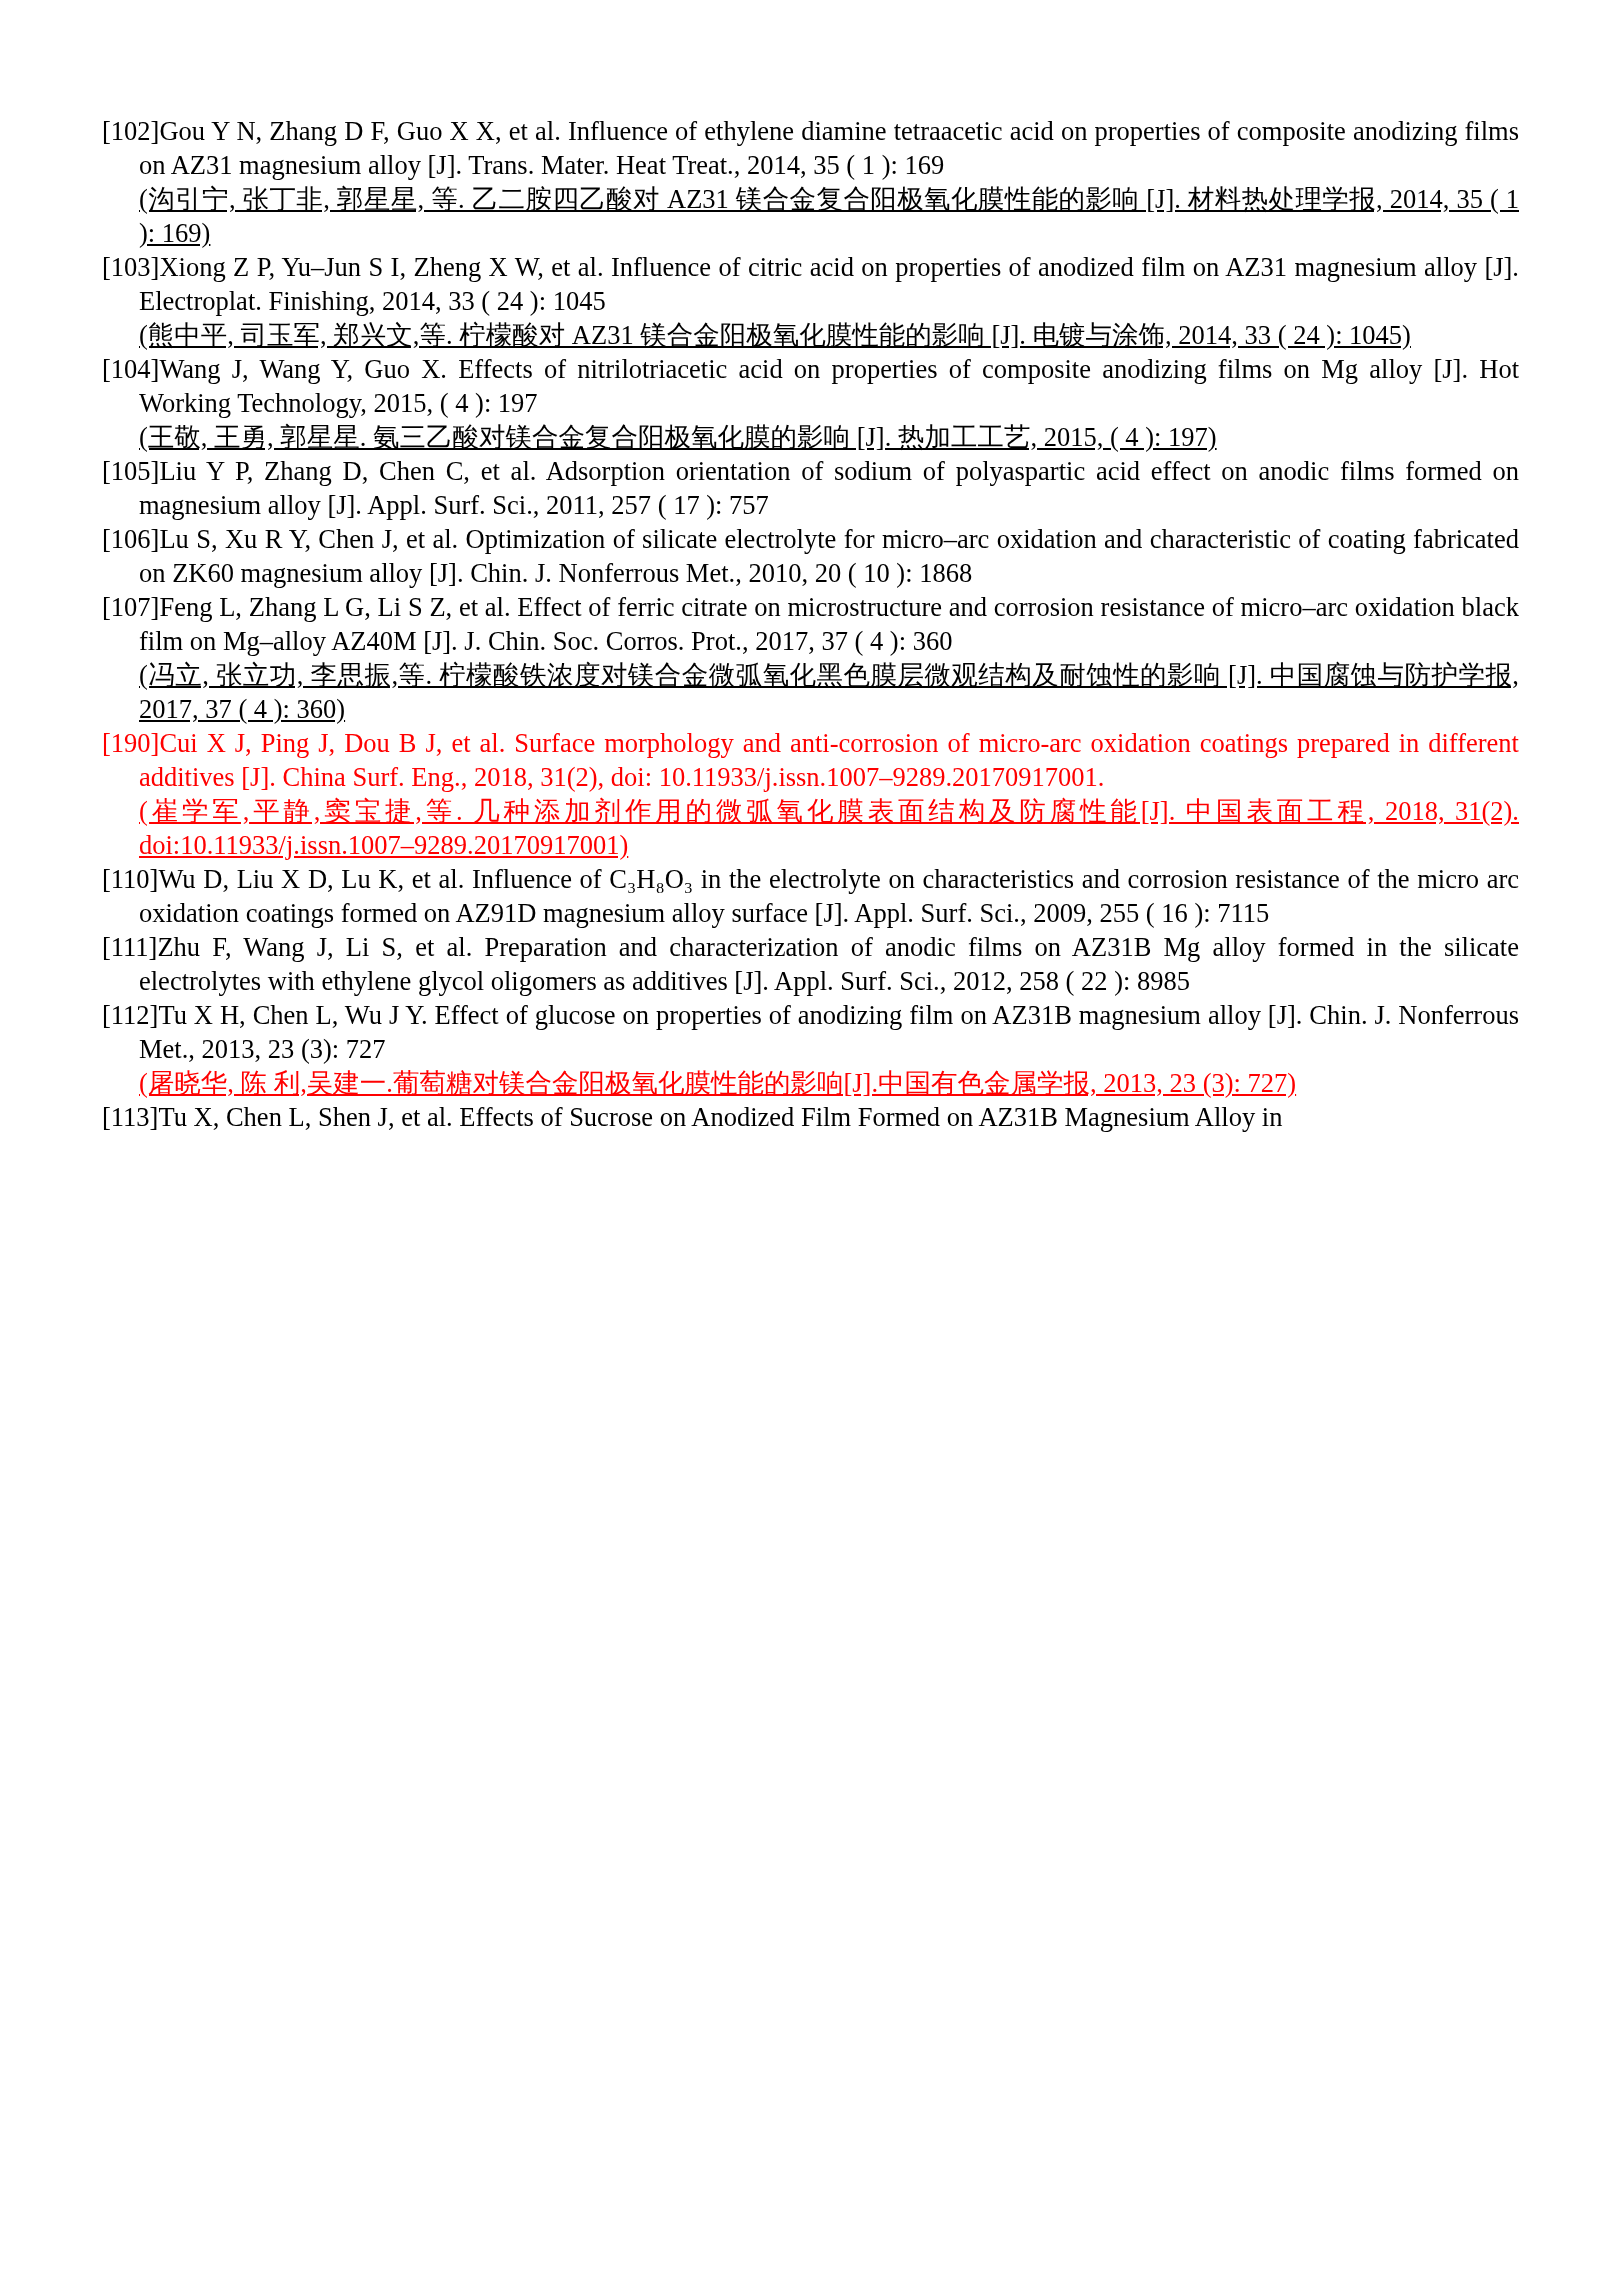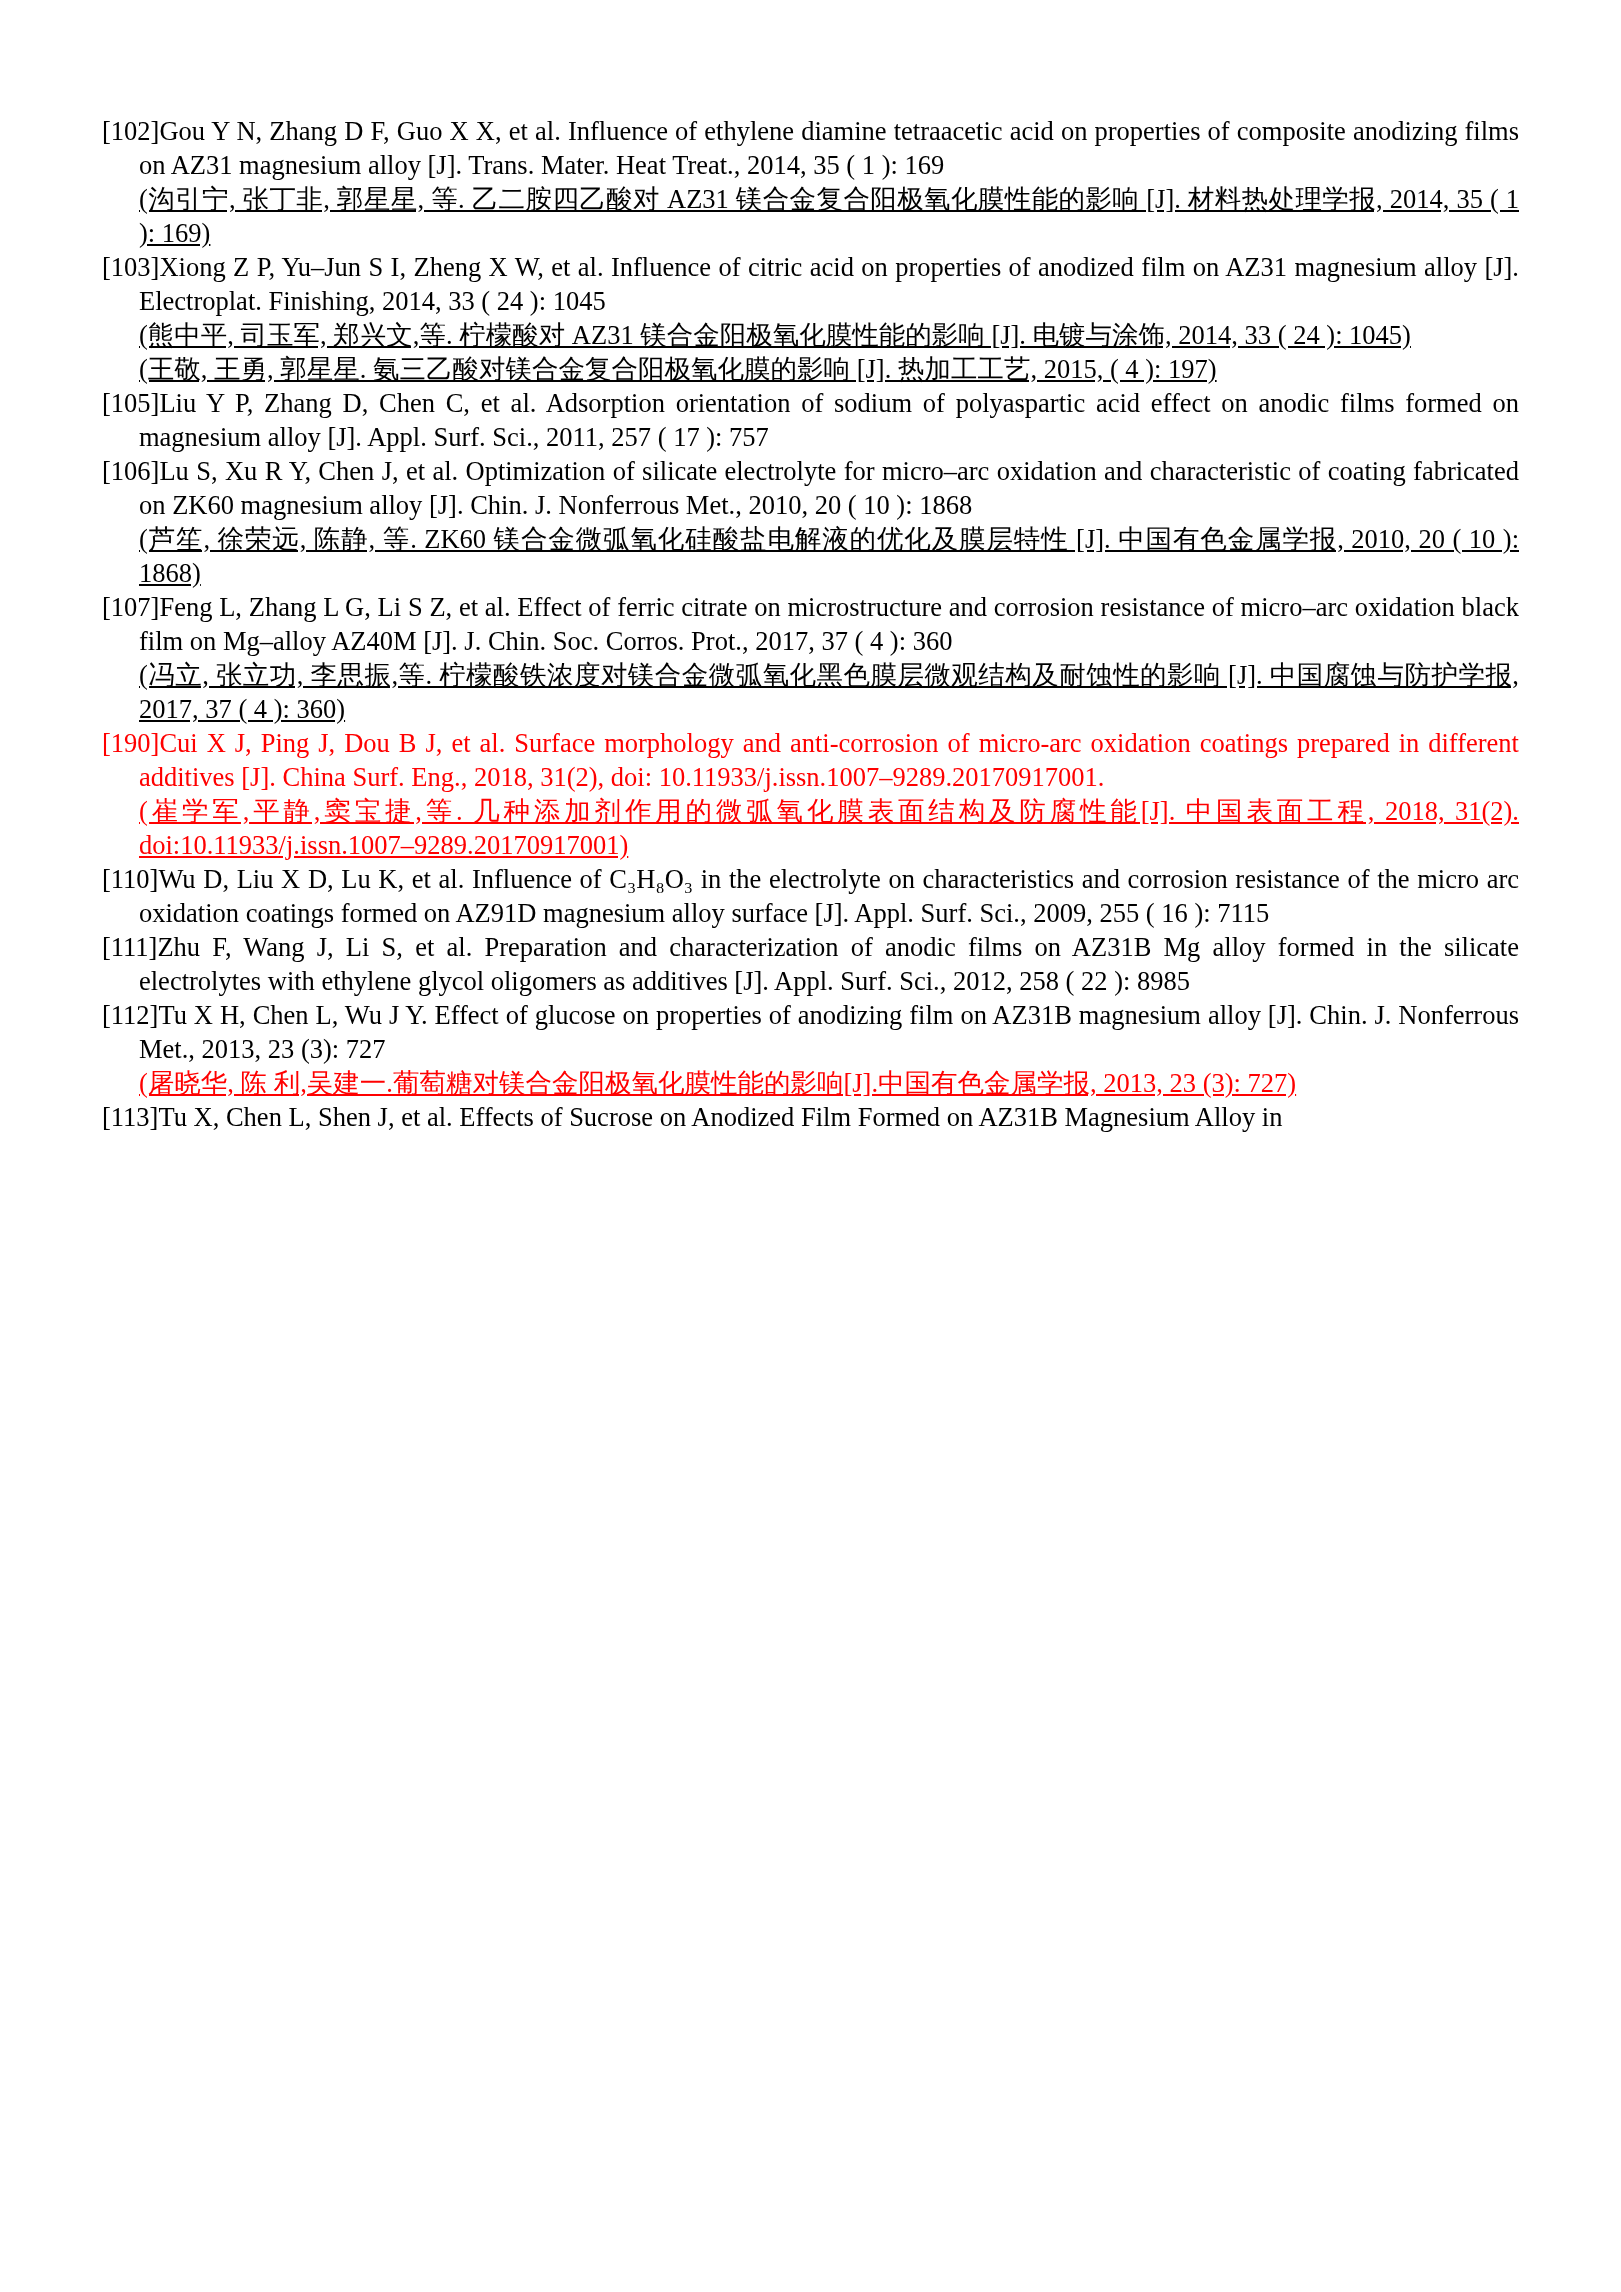--- a/index.html
+++ b/index.html
@@ -34,29 +34,29 @@
   <div id="refs">
       <div class="reference">
     <div class="ref-en"><span class="ref-id">[102]</span><span class="ref-text">Gou Y N, Zhang D F, Guo X X, et al. Influence of ethylene diamine tetraacetic acid on properties of composite anodizing films on AZ31 magnesium alloy [J]. Trans. Mater. Heat Treat., 2014, 35 ( 1 ): 169</span></div>
     <div class="ref-cn"><span class="ref-text">(沟引宁, 张丁非, 郭星星, 等. 乙二胺四乙酸对 AZ31 镁合金复合阳极氧化膜性能的影响 [J]. 材料热处理学报, 2014, 35 ( 1 ): 169)</span></div>
   </div>
       <div class="reference">
     <div class="ref-en"><span class="ref-id">[103]</span><span class="ref-text">Xiong Z P, Yu–Jun S I, Zheng X W, et al. Influence of citric acid on properties of anodized film on AZ31 magnesium alloy [J]. Electroplat. Finishing, 2014, 33 ( 24 ): 1045</span></div>
     <div class="ref-cn"><span class="ref-text">(熊中平, 司玉军, 郑兴文,等. 柠檬酸对 AZ31 镁合金阳极氧化膜性能的影响 [J]. 电镀与涂饰, 2014, 33 ( 24 ): 1045)</span></div>
   </div>
       <div class="reference">
+    <div class="ref-en"><span class="ref-id">[104]</span><span class="ref-text">Wang J, Wang Y, Guo X. Effects of nitrilotriacetic acid on properties of composite anodizing films on Mg alloy [J]. Hot Working Technology, 2015, ( 4 ): 197</span></div>
     <div class="ref-cn"><span class="ref-text">(王敬, 王勇, 郭星星. 氨三乙酸对镁合金复合阳极氧化膜的影响 [J]. 热加工工艺, 2015, ( 4 ): 197)</span></div>
   </div>
       <div class="reference">
     <div class="ref-en"><span class="ref-id">[105]</span><span class="ref-text">Liu Y P, Zhang D, Chen C, et al. Adsorption orientation of sodium of polyaspartic acid effect on anodic films formed on magnesium alloy [J]. Appl. Surf. Sci., 2011, 257 ( 17 ): 757</span></div>
 
   </div>
       <div class="reference">
     <div class="ref-en"><span class="ref-id">[106]</span><span class="ref-text">Lu S, Xu R Y, Chen J, et al. Optimization of silicate electrolyte for micro–arc oxidation and characteristic of coating fabricated on ZK60 magnesium alloy [J]. Chin. J. Nonferrous Met., 2010, 20 ( 10 ): 1868</span></div>
-    <div class="ref-cn"><span class="ref-text">(芦笙, 徐荣远, 陈静, 等. ZK60 镁合金微弧氧化硅酸盐电解液的优化及膜层特性 [J]. 中国有色金属学报, 2010, 20 ( 10 ): 1868)</span></div>
   </div>
       <div class="reference">
     <div class="ref-en"><span class="ref-id">[107]</span><span class="ref-text">Feng L, Zhang L G, Li S Z, et al. Effect of ferric citrate on microstructure and corrosion resistance of micro–arc oxidation black film on Mg–alloy AZ40M [J]. J. Chin. Soc. Corros. Prot., 2017, 37 ( 4 ): 360</span></div>
     <div class="ref-cn"><span class="ref-text">(冯立, 张立功, 李思振,等. 柠檬酸铁浓度对镁合金微弧氧化黑色膜层微观结构及耐蚀性的影响 [J]. 中国腐蚀与防护学报, 2017, 37 ( 4 ): 360)</span></div>
   </div>
       <div class="reference">
     <div class="ref-en red"><span class="ref-id">[190]</span><span class="ref-text">Cui X J, Ping J, Dou B J, et al. Surface morphology and anti-corrosion of micro-arc oxidation coatings prepared in different additives [J]. China Surf. Eng., 2018, 31(2), doi: 10.11933/j.issn.1007–9289.20170917001.</span></div>
     <div class="ref-cn red"><span class="ref-text">(崔学军,平静,窦宝捷,等. 几种添加剂作用的微弧氧化膜表面结构及防腐性能[J]. 中国表面工程, 2018, 31(2). doi:10.11933/j.issn.1007–9289.20170917001)</span></div>
   </div>
       <div class="reference">

